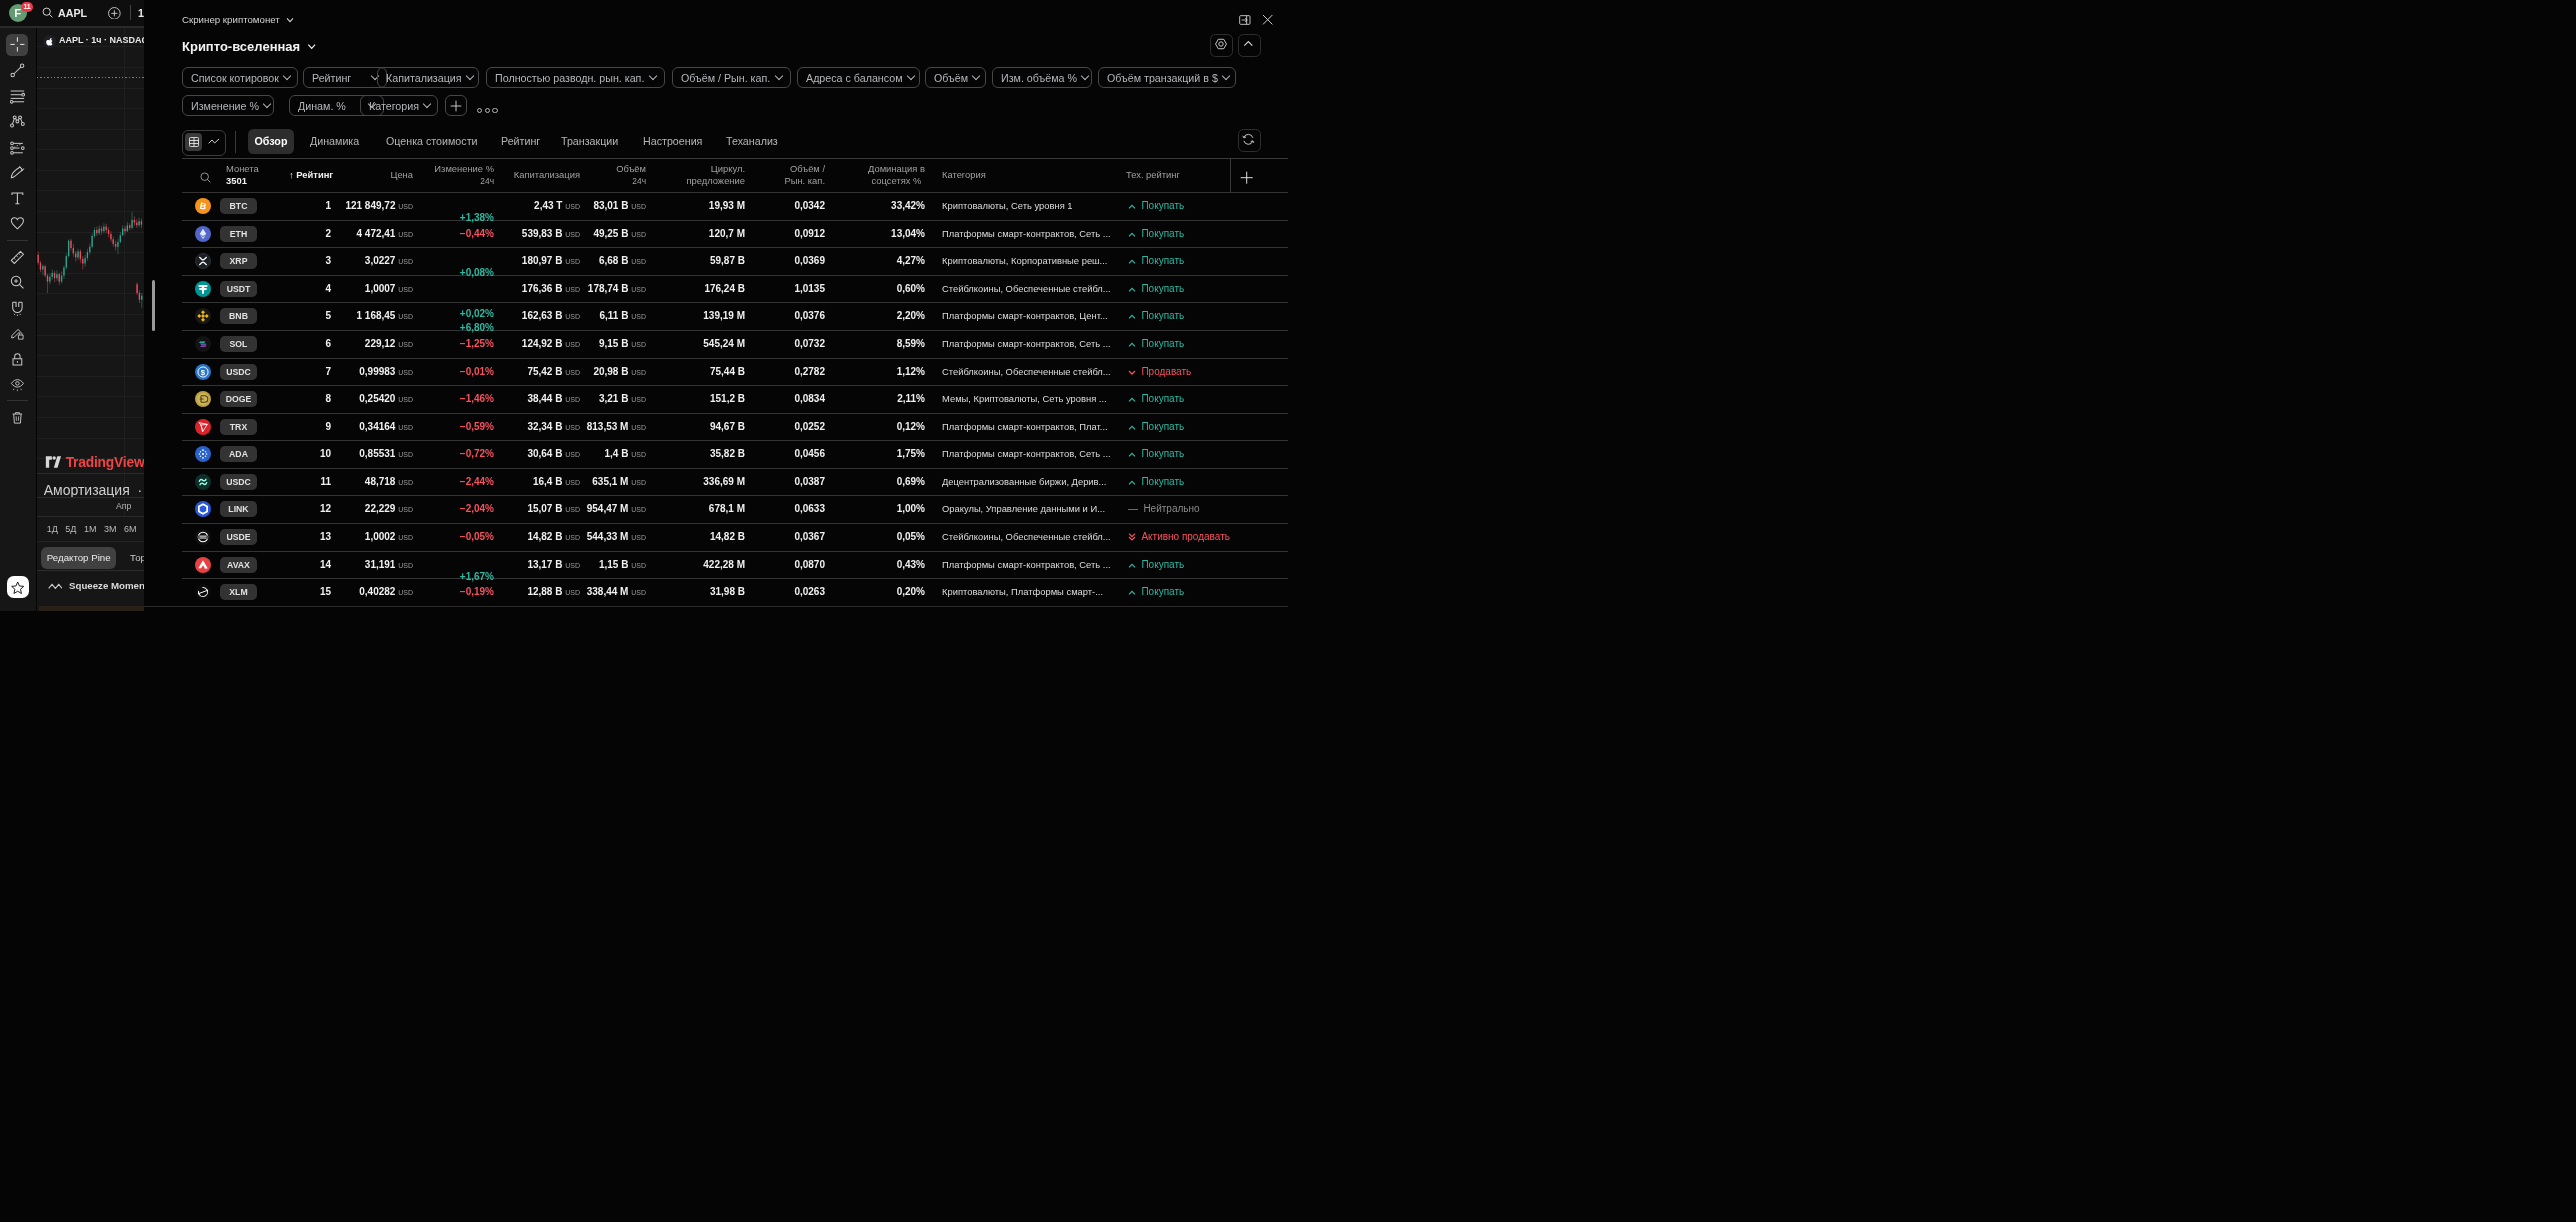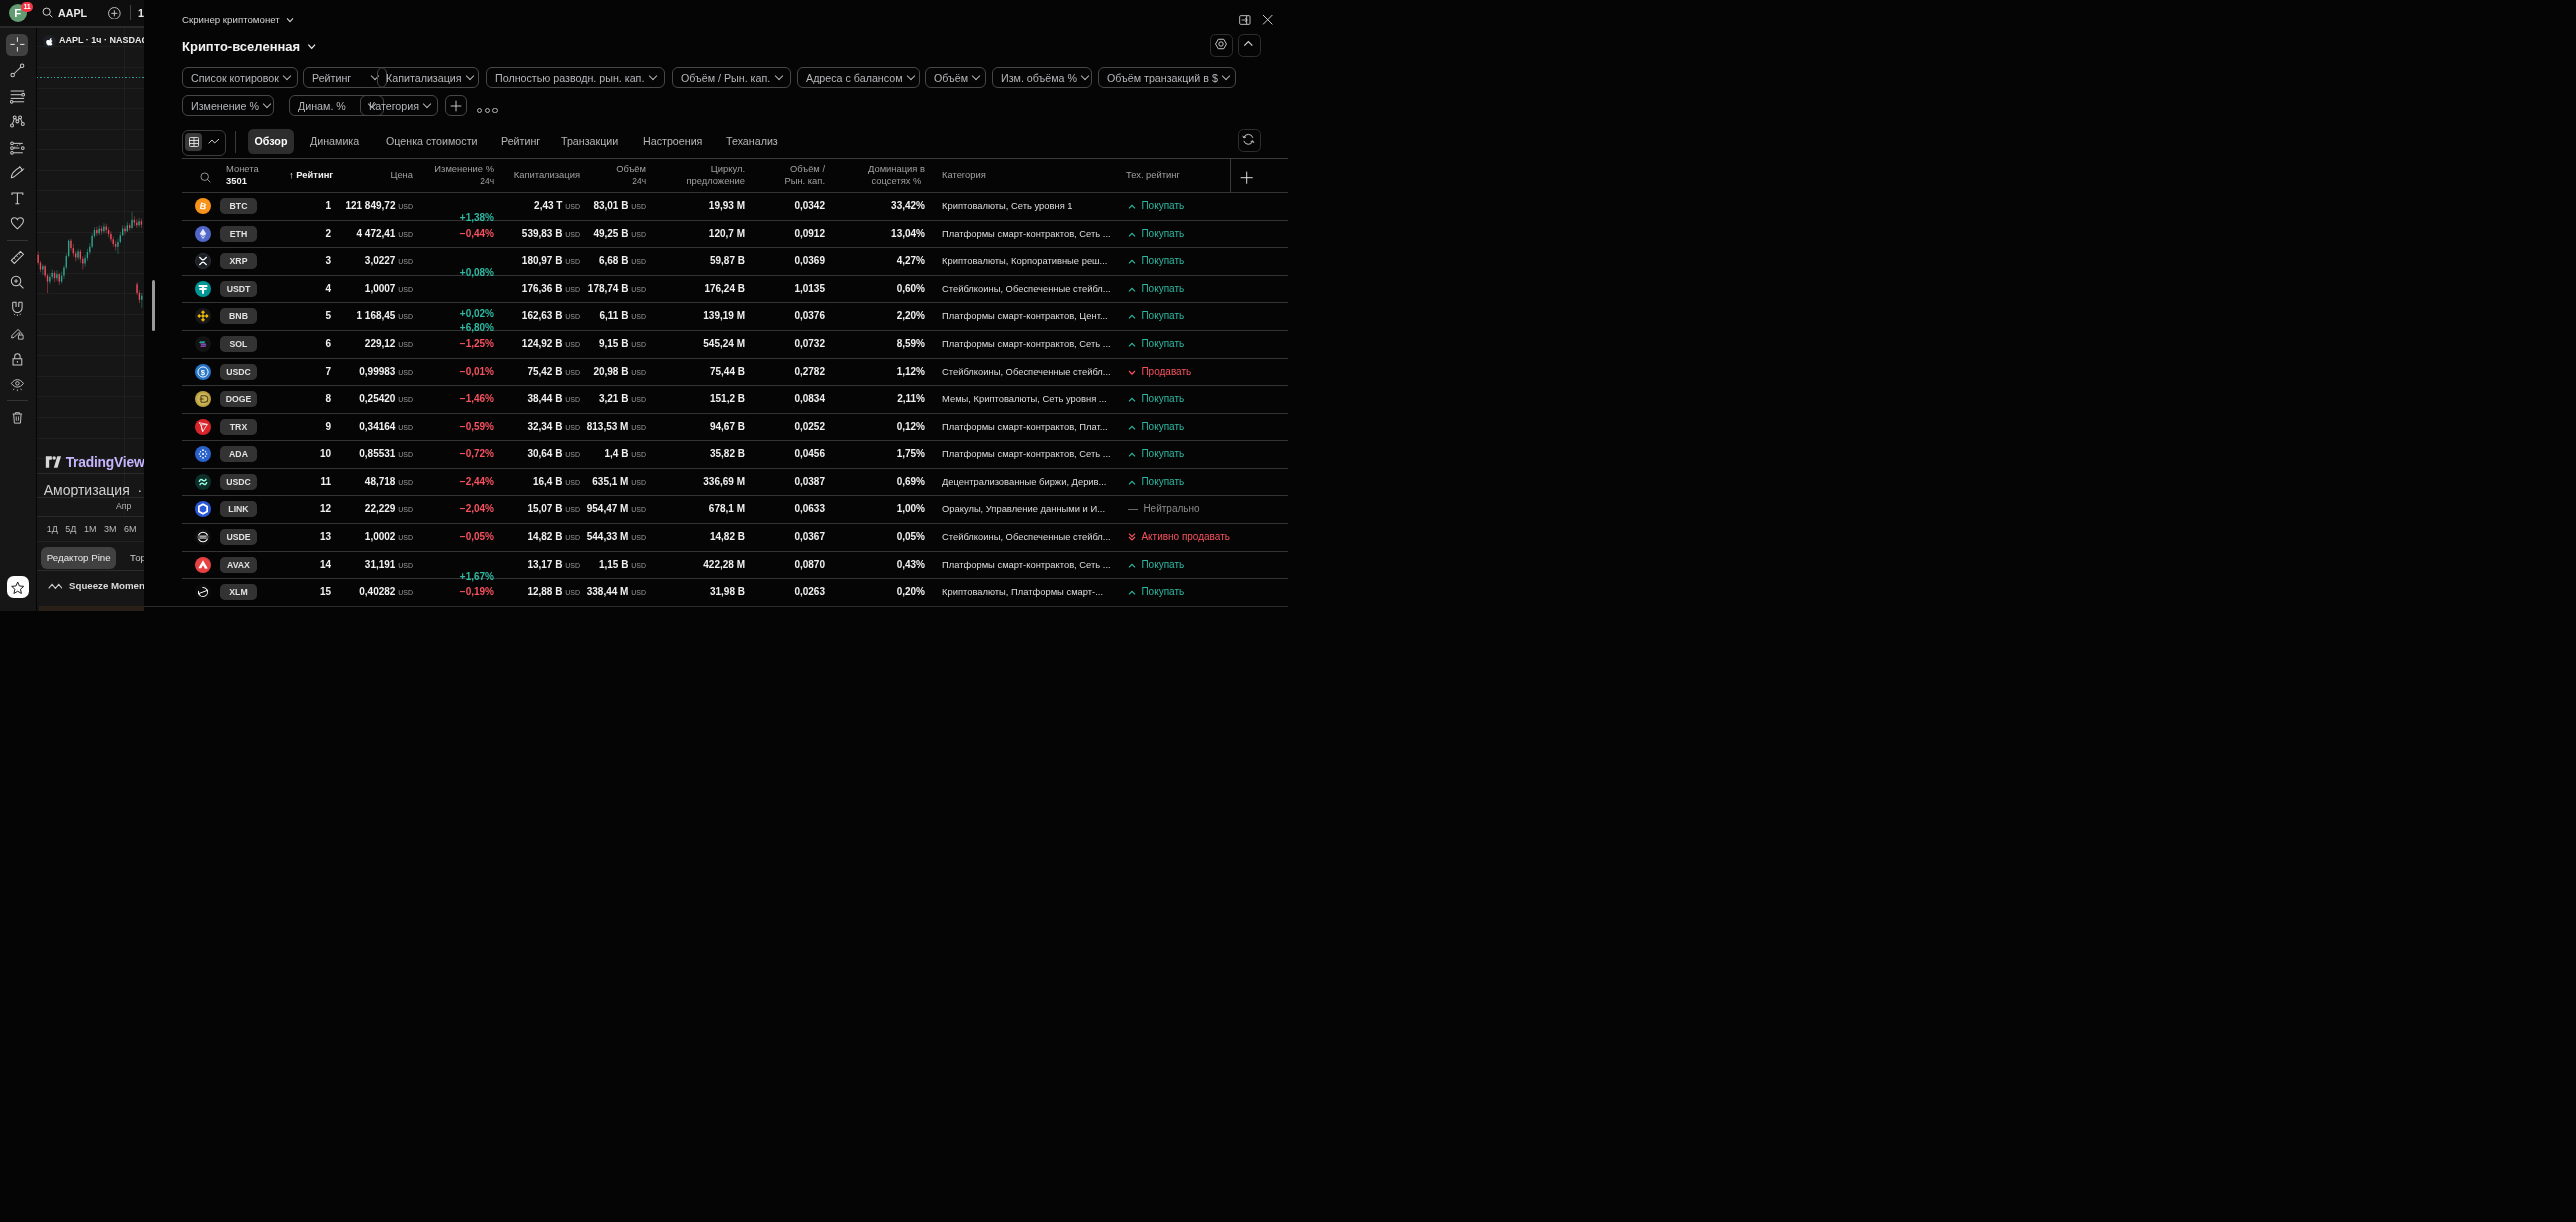--- a/index.html
+++ b/index.html
@@ -19,21 +19,21 @@
   .selbtn{background:#414141;border-radius:5.4px;}
   .tsep{left:7.4px;width:21px;height:0.7px;background:#333;}
   .star-btn{left:6.7px;top:576px;width:22px;height:22px;background:#fdfdfd;border-radius:6.7px;}
   
   .gridh{left:0;height:0.7px;background:#1f1f1f;width:107px;}
   .gridv{top:0;width:0.7px;background:#1f1f1f;}
   .legend{left:6px;top:7px;height:12.7px;color:#e8e8e8;font-size:9px;font-weight:bold;white-space:nowrap;}
   .applecirc{left:6px;top:7px;width:12.7px;height:12.7px;border-radius:50%;background:#1c2026;}
   .dotline{left:0;top:49px;width:107px;height:0.7px;background-image:repeating-linear-gradient(90deg,#2aa195 0 1.3px,transparent 1.3px 3.4px);}
   .pane-sep{left:0;width:107px;height:1.3px;background:#2a2a2a;}
-  .tvlogo{left:8px;top:427px;height:13.4px;color:#c4b5fd;font-weight:bold;font-size:13.8px;white-space:nowrap;letter-spacing:-0.2px;}
+  .tvlogo{left:8px;top:427px;height:13.4px;color:#ef4444;font-weight:bold;font-size:13.8px;white-space:nowrap;letter-spacing:-0.2px;}
   .amort{left:6.7px;top:454px;color:#cfcfcf;font-size:14px;white-space:nowrap;}
   .apr{left:79px;top:473px;color:#b4b4b4;font-size:8.7px;}
   .tfrow{left:9.7px;top:496px;color:#b9b9b9;font-size:9px;white-space:nowrap;word-spacing:5px;}
   .pinebtn{left:4.4px;top:519px;height:22px;line-height:22px;padding:0 5.4px;background:#414141;border-radius:6px;color:#ececec;font-size:9.7px;}
   .torlab{left:93px;top:519px;height:22px;line-height:22px;color:#c9c9c9;font-size:9.7px;}
   .sqz{left:32px;top:551px;height:13.4px;line-height:13.4px;color:#dadada;font-size:9.7px;font-weight:bold;white-space:nowrap;}
   .brown{left:1.7px;top:578px;width:105px;height:5.4px;background:#292018;}
   
   #dialog{left:144px;top:0;width:1144px;height:611px;background:#050505;}
   .d{position:absolute;}

